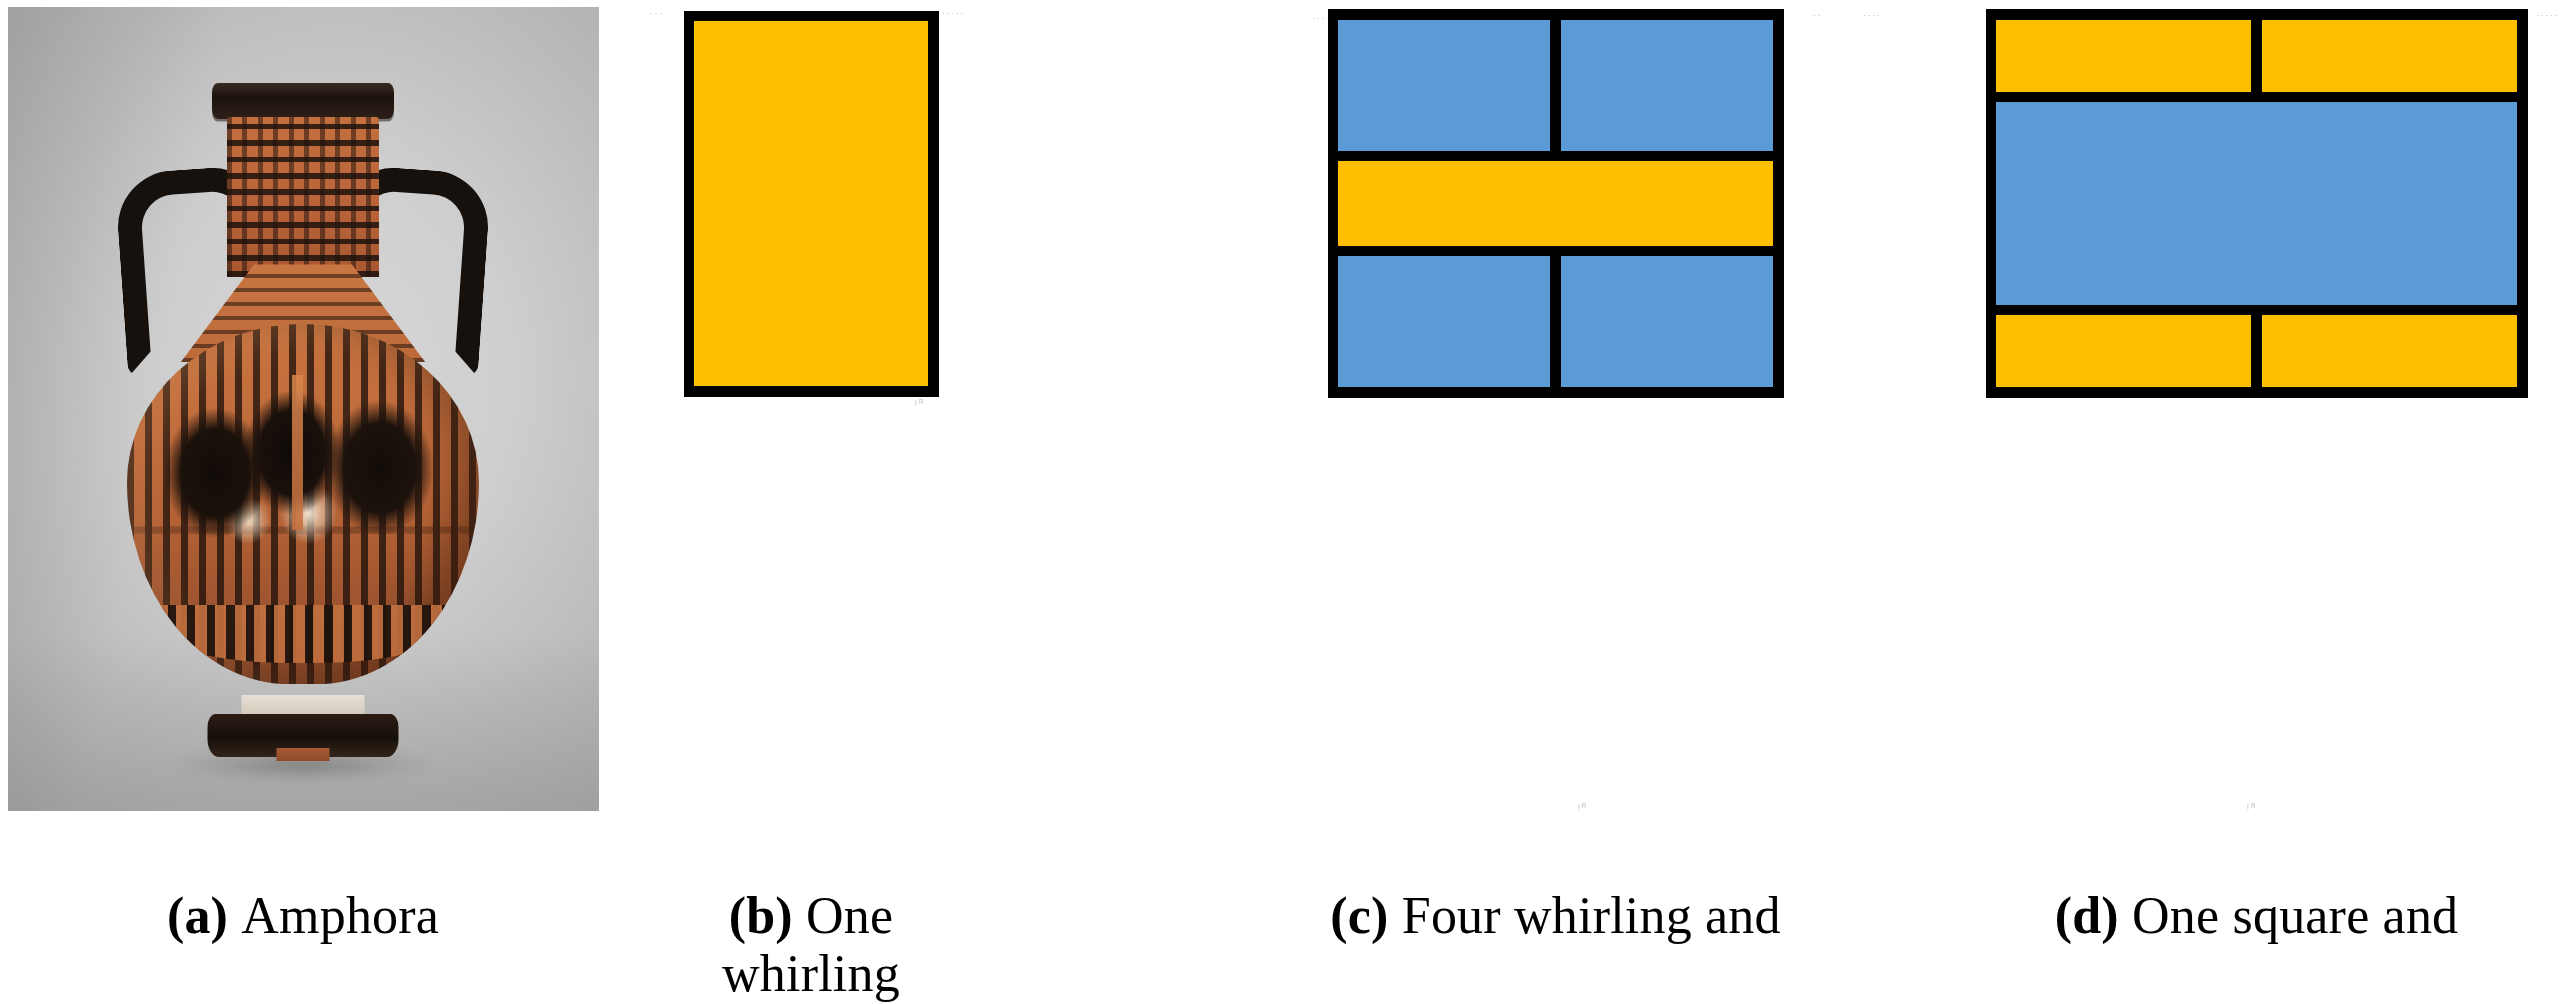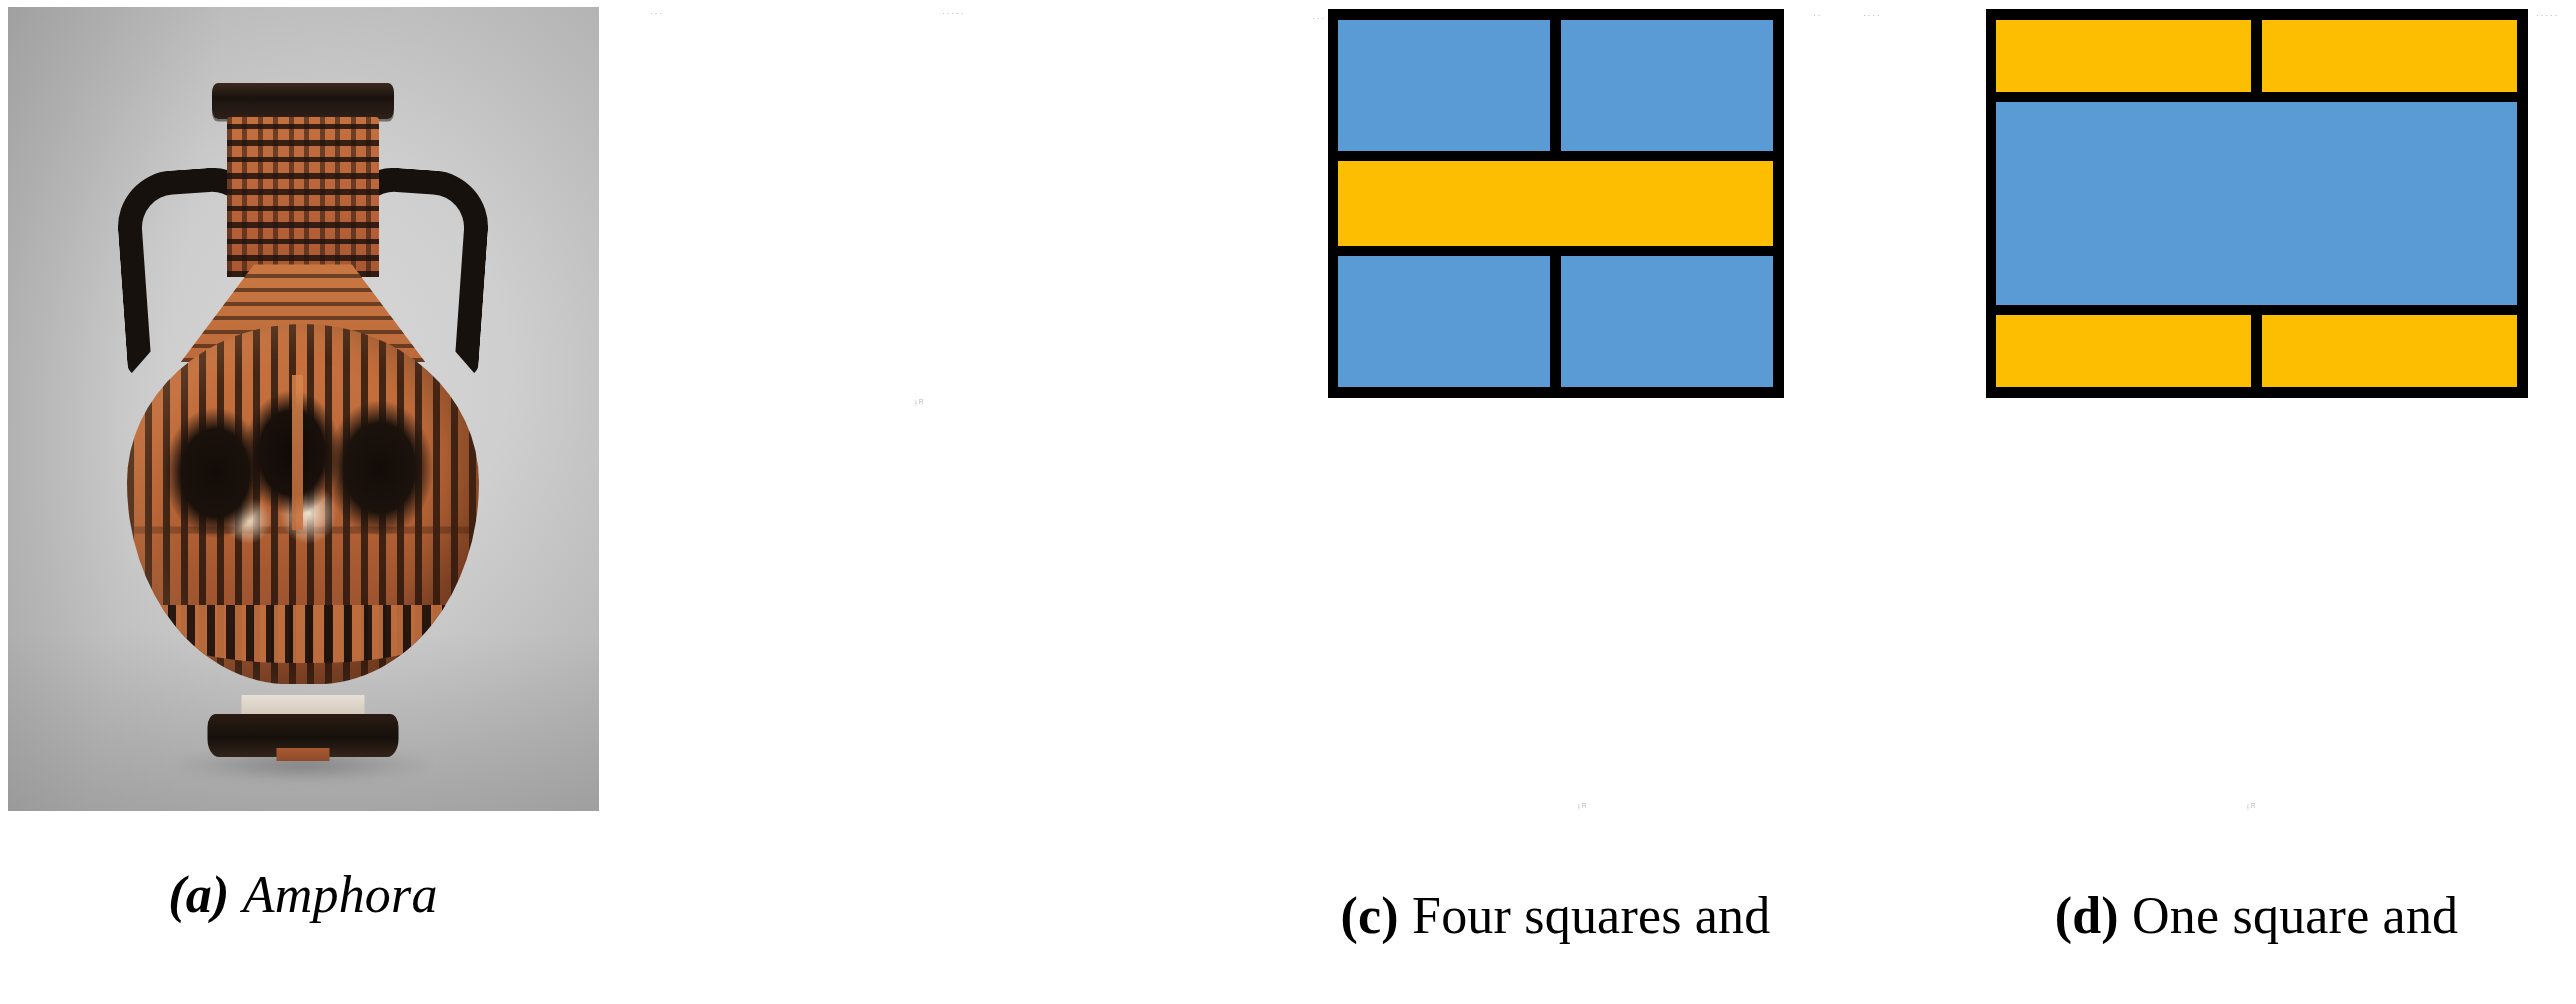--- a/index.html
+++ b/index.html
@@ -281,38 +281,49 @@
         <div class="vase-shoulder"></div>
         <div class="vase-body">
           <div class="vase-scene"></div>
           <div class="vase-rays"></div>
         </div>
         <div class="vase-foot-stem"></div>
         <div class="vase-foot"></div>
       </div>
     </div>
 
-    <div class="caption" style="top:808px;font-style:italic;">
+    <div class="caption" style="top:829px;">
       <span class="tag">(a)</span><span>&nbsp;</span><span>Amphora</span>
     </div>
   </div>
 
+  <div class="panel-col" id="col-b">
+
+    <div class="panel-art comp" id="comp-b" style="background: rgb(0, 0, 0);">
+      <div class="cell yellow" style="background: rgb(253, 190, 2);"></div>
+    </div>
+
+    <div class="caption" style="top:829px;">
+      <span class="tag">(b)</span><span>&nbsp;</span><span>One whirling</span><br>
+      
+    </div>
+  </div>
 
   <div class="panel-col" id="col-c">
 
     <div class="panel-art comp" id="comp-c" style="background: rgb(0, 0, 0);">
       <div class="cell blue" style="background: rgb(91, 155, 213);"></div>
       <div class="cell blue" style="background: rgb(91, 155, 213);"></div>
       <div class="cell yellow span2" style="background: rgb(253, 190, 2);"></div>
       <div class="cell blue" style="background: rgb(91, 155, 213);"></div>
       <div class="cell blue" style="background: rgb(91, 155, 213);"></div>
     </div>
 
     <div class="caption" style="top:829px;">
-      <span class="tag">(c)</span><span>&nbsp;</span><span>Four squares and</span><br>
+      <span class="tag">(c)</span><span>&nbsp;</span><span>Four whirling and</span><br>
       <span>one rectangle</span>
     </div>
   </div>
 
   <div class="panel-col" id="col-d">
 
     <div class="panel-art comp" id="comp-d" style="background: rgb(0, 0, 0);">
       <div class="cell yellow" style="background: rgb(253, 190, 2);"></div>
       <div class="cell yellow" style="background: rgb(253, 190, 2);"></div>
       <div class="cell blue span2" style="background: rgb(91, 155, 213);"></div>

